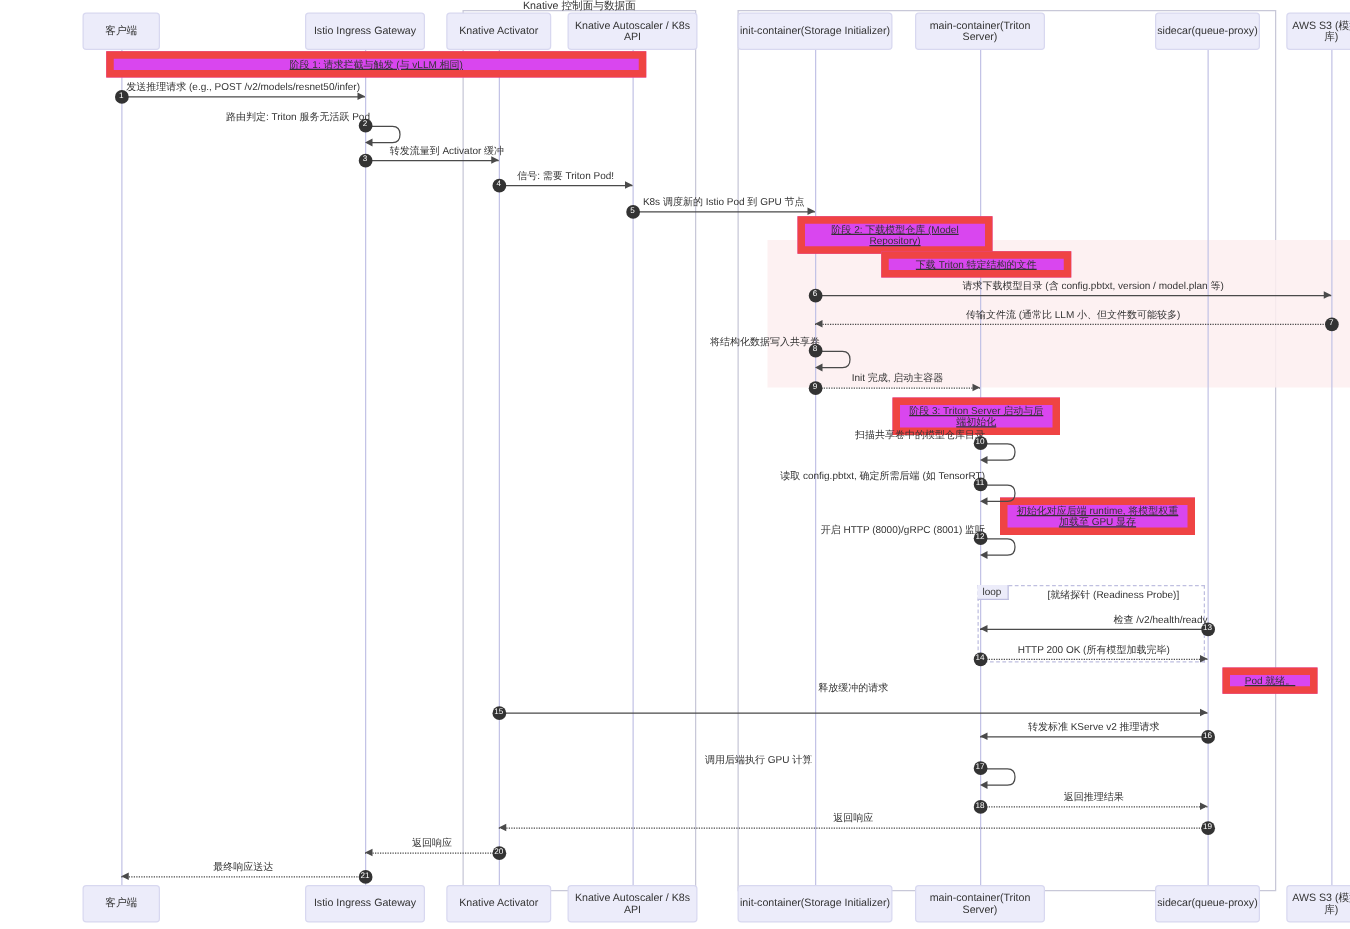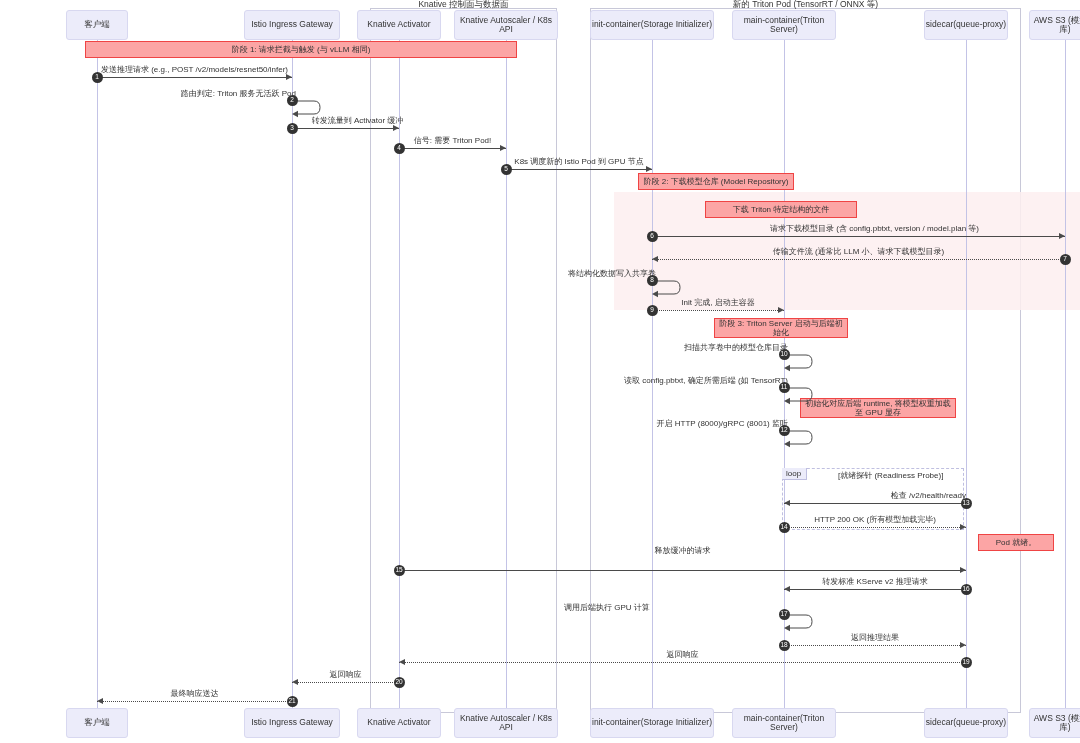--- a/index.html
+++ b/index.html
@@ -53,29 +53,30 @@
   
   .hlrect{
     position:absolute;
     background:#fdeef0;
     opacity:.85;
   }
 
   
   .note{
     position:absolute;
-    background:#fca5a5;
-    border:1px solid #ef4444;
+    background:#d946ef;
+    border:6px solid #ef4444;
     box-sizing:border-box;
     display:flex;align-items:center;justify-content:center;
     font-size:8px;
     color:#333;
     text-align:center;
     line-height:1.15;
     padding:0 4px;
+    text-decoration:underline;
   }
 
   
   .frag{
     position:absolute;
     border:1px dashed #bfbfe0;
     box-sizing:border-box;
     background:transparent;
   }
   .frag-tag{
@@ -120,21 +121,20 @@
   .selfloop{position:absolute;}
 </style>
 </head>
 <body>
 
 <div id="diagram">
   <div class="layer" id="layer-groups">
       <div class="group-box" style="left: 326px; top: 8px; width: 187px; height: 705px;"></div>
       <div class="group-label" style="left: 326px; top: -1px; width: 187px;">Knative 控制面与数据面</div>
       <div class="group-box" style="left: 546px; top: 8px; width: 431px; height: 705px;"></div>
-      <div class="group-label" style="left: 546px; top: -1px; width: 431px;">新的 Triton Pod (TensorRT / ONNX 等)</div>
     </div>
   <div class="layer" id="layer-highlight">
       <div class="hlrect" style="left: 570px; top: 192px; width: 477px; height: 118px;"></div>
     </div>
   <div class="layer" id="layer-lifelines">
       <div class="lifeline" style="left: 53px; top: 40px; height: 668px;"></div>
       <div class="lifeline" style="left: 248px; top: 40px; height: 668px;"></div>
       <div class="lifeline" style="left: 355px; top: 40px; height: 668px;"></div>
       <div class="lifeline" style="left: 462px; top: 40px; height: 668px;"></div>
       <div class="lifeline" style="left: 608px; top: 40px; height: 668px;"></div>
@@ -208,21 +208,21 @@
       </div>
       <div>
         <div class="msg-line" style="left: 608px; top: 236px; width: 413px;"></div>
         <div class="arrowhead arrow-r" style="left: 1015px; top: 233px;"></div>
         <div class="msg-label" style="left: 624px; top: 223px; width: 413px;">请求下载模型目录 (含 config.pbtxt, version / model.plan 等)</div>
         <div class="seq-num" style="left: 602.5px; top: 230.5px;">6</div>
       </div>
       <div>
         <div class="msg-line dotted" style="left: 608px; top: 259px; width: 413px;"></div>
         <div class="arrowhead arrow-l" style="left: 608px; top: 256px;"></div>
-        <div class="msg-label" style="left: 608px; top: 246px; width: 413px;">传输文件流 (通常比 LLM 小、请求下载模型目录)</div>
+        <div class="msg-label" style="left: 608px; top: 246px; width: 413px;">传输文件流 (通常比 LLM 小、但文件数可能较多)</div>
         <div class="seq-num" style="left: 1015.5px; top: 253.5px;">7</div>
       </div>
       <div>
         <svg class="selfloop" width="30" height="21" style="left: 608px; top: 280px; position: absolute;">
           <path d="M0,1 L22,1 Q28,1 28,7.5 Q28,14 22,14 L2,14" fill="none" stroke="#4a4a4a" stroke-width="1"></path>
           <path d="M0,14 l6,-3.2 l0,6.4 z" fill="#4a4a4a"></path>
         </svg>
         <div class="msg-label" style="left: 388px; top: 268px; width: 224px; text-align: right;">将结构化数据写入共享卷</div>
         <div class="seq-num" style="left: 602.5px; top: 275px;">8</div>
       </div>

